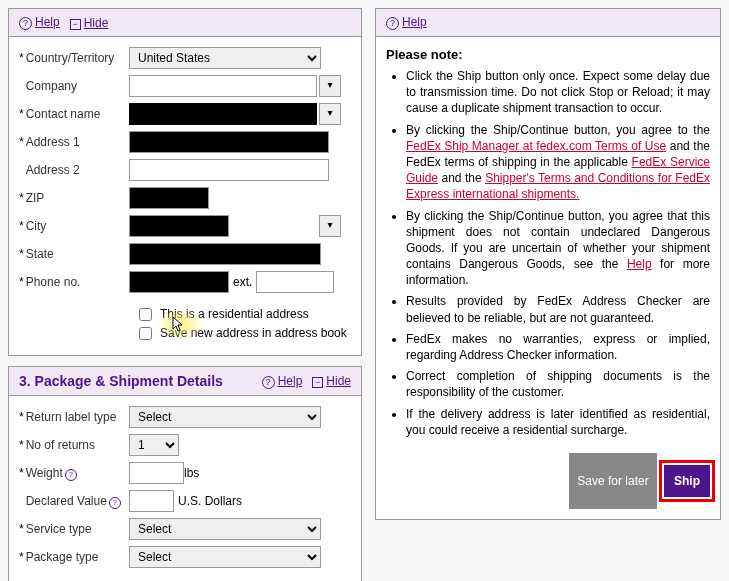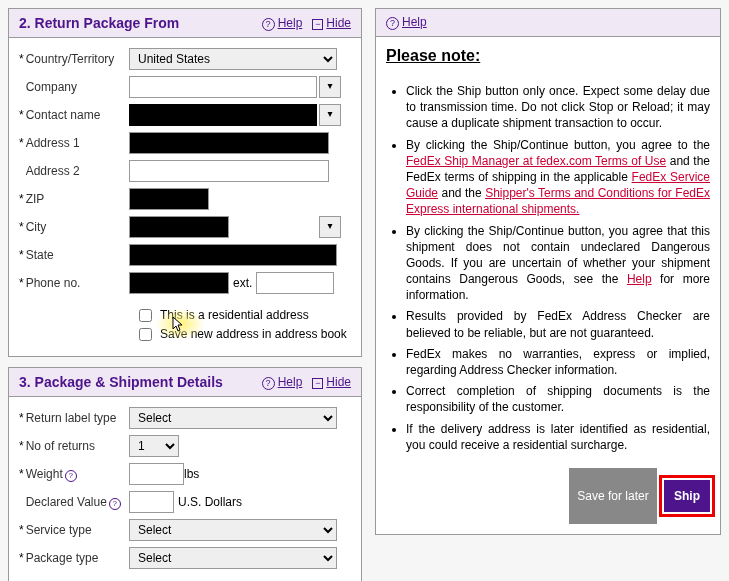--- a/index.html
+++ b/index.html
@@ -12,45 +12,44 @@
 .help-link { color: #4d148c; text-decoration: underline; font-size: 12px; margin-right: 10px; cursor: pointer; }
 .help-icon { display: inline-block; width: 13px; height: 13px; border: 1px solid #4d148c; border-radius: 50%; text-align: center; line-height: 11px; font-size: 9px; color: #4d148c; margin-right: 3px; }
 .hide-link { color: #4d148c; text-decoration: underline; font-size: 12px; cursor: pointer; }
 .hide-icon { display: inline-block; border: 1px solid #4d148c; width: 11px; height: 11px; font-size: 9px; line-height: 8px; text-align: center; color: #4d148c; margin-right: 3px; }
 .panel-body { padding: 10px; font-size: 12px; }
 .form-row { display: flex; align-items: center; margin-bottom: 6px; min-height: 22px; }
 .form-row label { width: 110px; font-size: 12px; color: #333; }
 .req { color: #000; margin-right: 2px; }
 .form-row input[type="text"], .form-row select { font-size: 12px; padding: 2px 4px; border: 1px solid #999; height: 22px; }
 .w-full { width: 200px; }
-.w-sel { width: 208px; }
+.w-sel { width: 192px; }
 .btn-dropdown { width: 22px; height: 22px; border: 1px solid #999; background: #eee; font-size: 10px; margin-left: 2px; cursor: pointer; text-align: center; line-height: 18px; }
 .black-fill { background: #000; color:#000; }
 .checkbox-row { margin-left: 120px; margin-bottom: 5px; display: flex; align-items: center; font-size: 12px; }
 .checkbox-row input { margin-right: 8px; }
 .highlight { position: absolute; left: 155px; top: 308px; width: 50px; height: 32px; background: radial-gradient(ellipse, rgba(255,240,100,0.9) 0%, rgba(255,240,100,0) 70%); border-radius: 50%; pointer-events: none; }
 .cursor-img { position: absolute; left: 172px; top: 316px; font-size: 14px; pointer-events: none; color: #000; }
-.notes p { font-size: 16px; margin-bottom: 18px; text-decoration: underline; }
+.notes p { font-size: 13px; margin-bottom: 6px; }
 .notes ul { list-style: disc; padding-left: 20px; font-size: 12px; text-align: justify; }
 .notes li { margin-bottom: 5px; line-height: 1.35; }
 .notes a { color: #cc0033; text-decoration: underline; cursor: pointer; }
 .notes a.help-in { color: #cc0033; }
 .btn-row { text-align: right; margin-top: 15px; }
 .btn-save { background: #888; color: #fff; border: none; padding: 21px 8px; font-size: 12px; margin-right: 4px; cursor: pointer; }
 .btn-ship { background: #4d148c; color: #fff; border: none; padding: 9px 10px; font-size: 12px; font-weight: bold; cursor: pointer; outline: 3px solid #e00; outline-offset: 2px; }
 .info-circle { display: inline-block; width: 12px; height: 12px; border: 1px solid #4d148c; border-radius: 50%; font-size: 8px; text-align: center; line-height: 10px; color: #4d148c; margin-left: 2px; }
 </style>
 </head>
 <body>
 
 <div class="column-left">
 
   <div class="panel">
     <div class="panel-header">
-      <span class="panel-title">2. Return Package From</span>
       <span class="help-link"><span class="help-icon">?</span><span>Help</span></span>
       <span class="hide-link"><span class="hide-icon">−</span><span>Hide</span></span>
     </div>
     <div class="panel-body">
       <div class="form-row">
         <label><span class="req">*</span><span>Country/Territory</span></label>
         <select class="w-sel"><option>United States</option></select>
       </div>
       <div class="form-row">
         <label><span style="visibility:hidden" class="req">*</span><span>Company</span></label>

